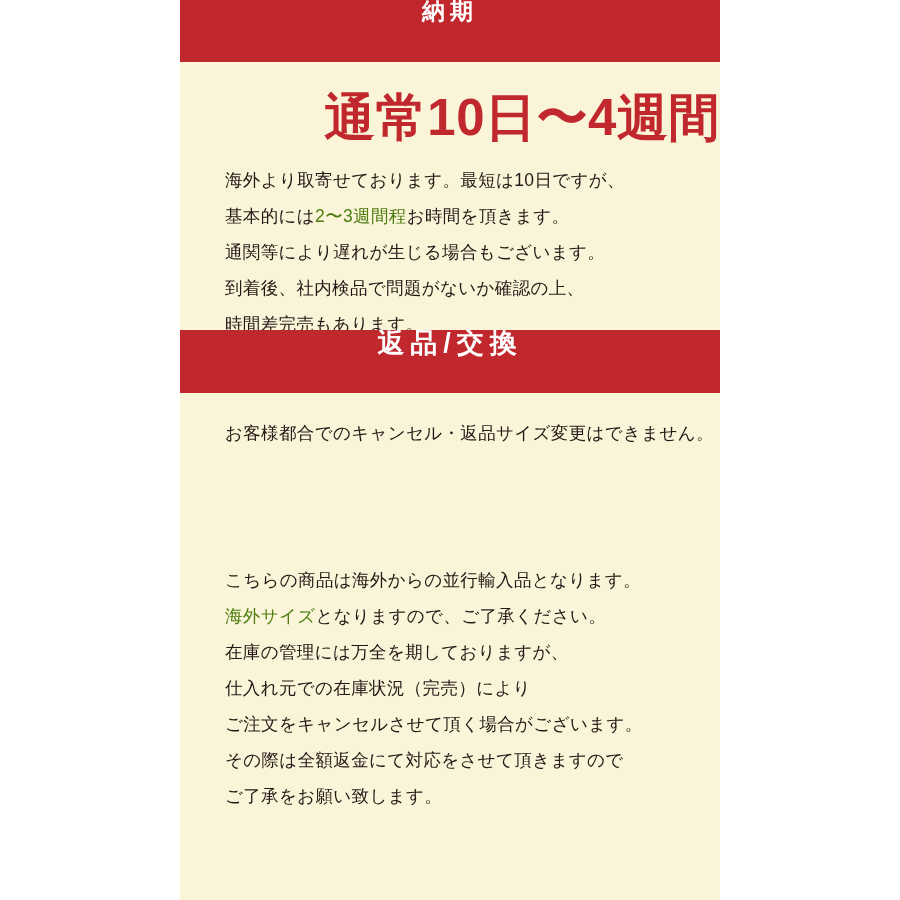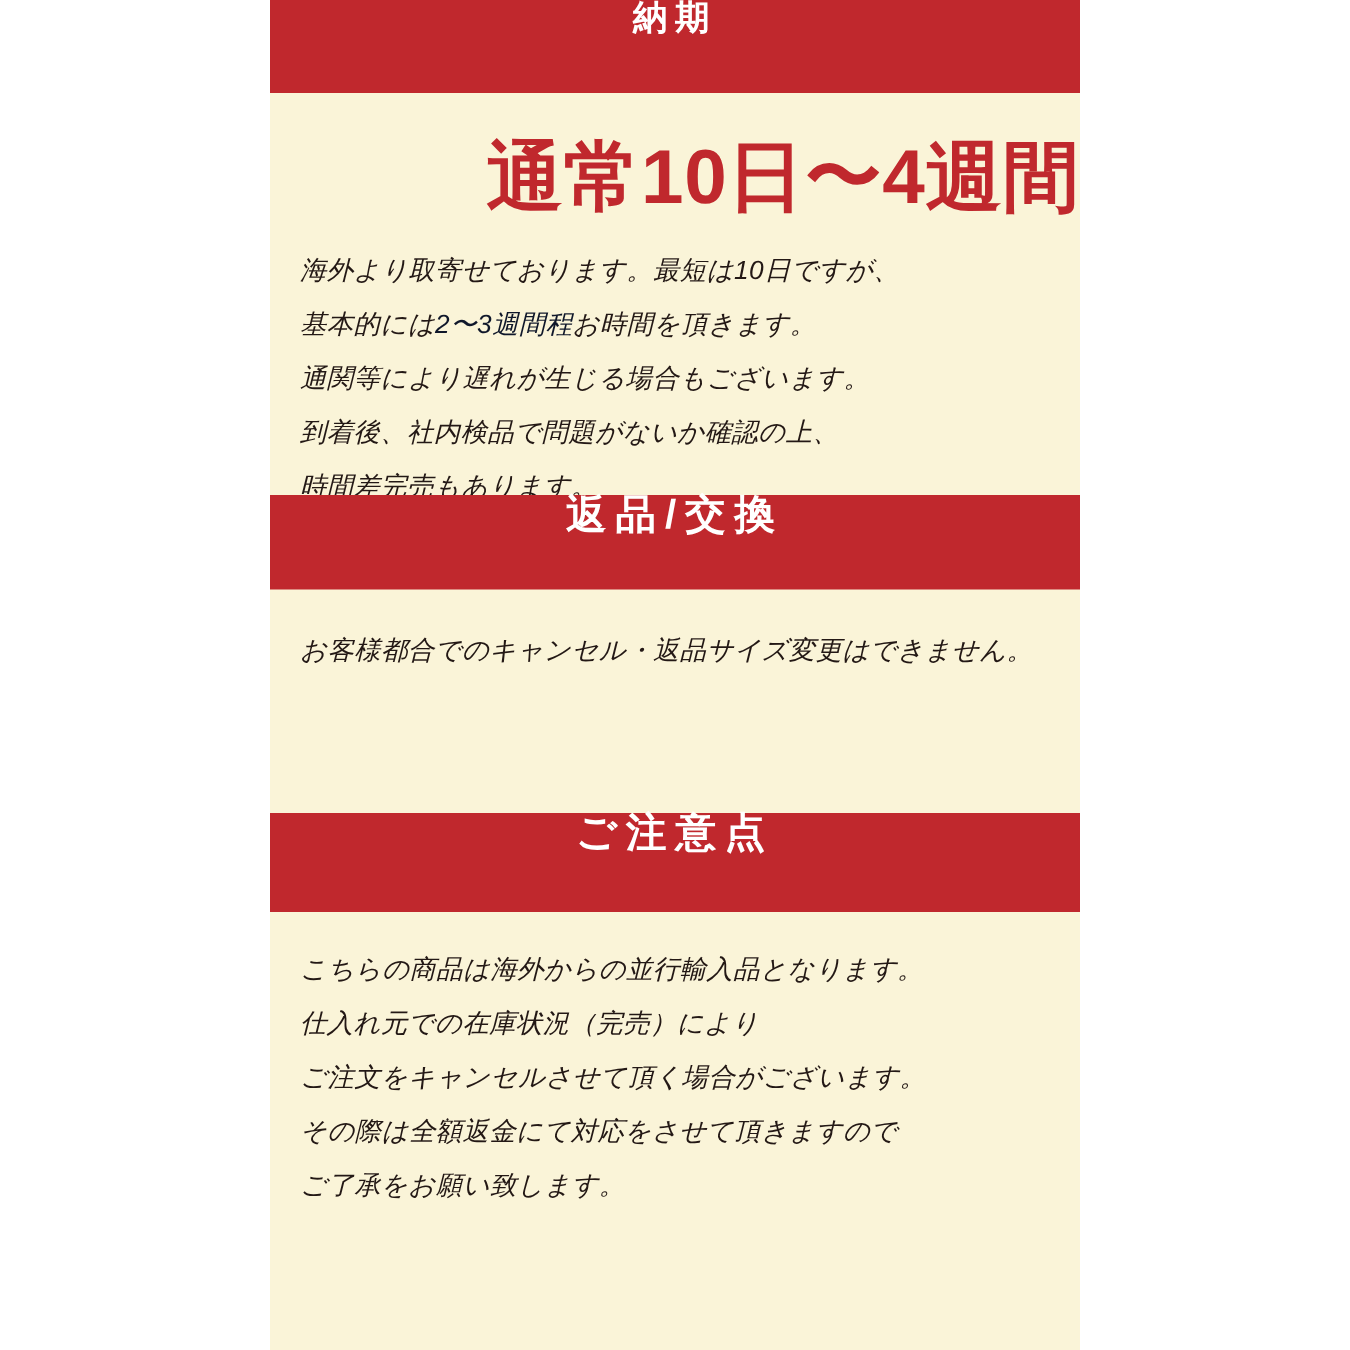--- a/index.html
+++ b/index.html
@@ -55,32 +55,31 @@
     color: #c0282d;
     font-size: 51px;
     font-weight: bold;
     letter-spacing: 0.01em;
     margin-top: 28px;
     margin-bottom: 16px;
     line-height: 1.1;
     white-space: nowrap;
   }
   .body-lines {
-    padding: 0 20px;
+    padding: 0 45px;
     color: #231815;
     font-size: 17.5px;
     line-height: 2.06;
     letter-spacing: 0.02em;
-    font-style: italic;
   }
   .body-lines .ln {
     white-space: nowrap;
   }
   .hl {
-    color: #0f172a;
+    color: #4d7c0f;
   }
 
   
   .sec2 {
     top: 330px;
     height: 212px;
   }
   .sec2 .band {
     height: 63px;
     font-size: 27px;
@@ -142,26 +141,29 @@
       <span class="band-title">返品/交換</span>
     </div>
     <div class="body-lines">
       <div class="ln">
         <span>お客様都合でのキャンセル・返品サイズ変更はできません。</span>
       </div>
     </div>
   </section>
 
   <section class="panel sec3">
-    <div class="band">
-      <span class="band-title">ご注意点</span>
-    </div>
     <div class="body-lines">
       <div class="ln">
         <span>こちらの商品は海外からの並行輸入品となります。</span>
+      </div>
+      <div class="ln">
+        <span class="hl">海外サイズ</span><span>となりますので、ご了承ください。</span>
+      </div>
+      <div class="ln">
+        <span>在庫の管理には万全を期しておりますが、</span>
       </div>
       <div class="ln">
         <span>仕入れ元での在庫状況（完売）により</span>
       </div>
       <div class="ln">
         <span>ご注文をキャンセルさせて頂く場合がございます。</span>
       </div>
       <div class="ln">
         <span>その際は全額返金にて対応をさせて頂きますので</span>
       </div>

